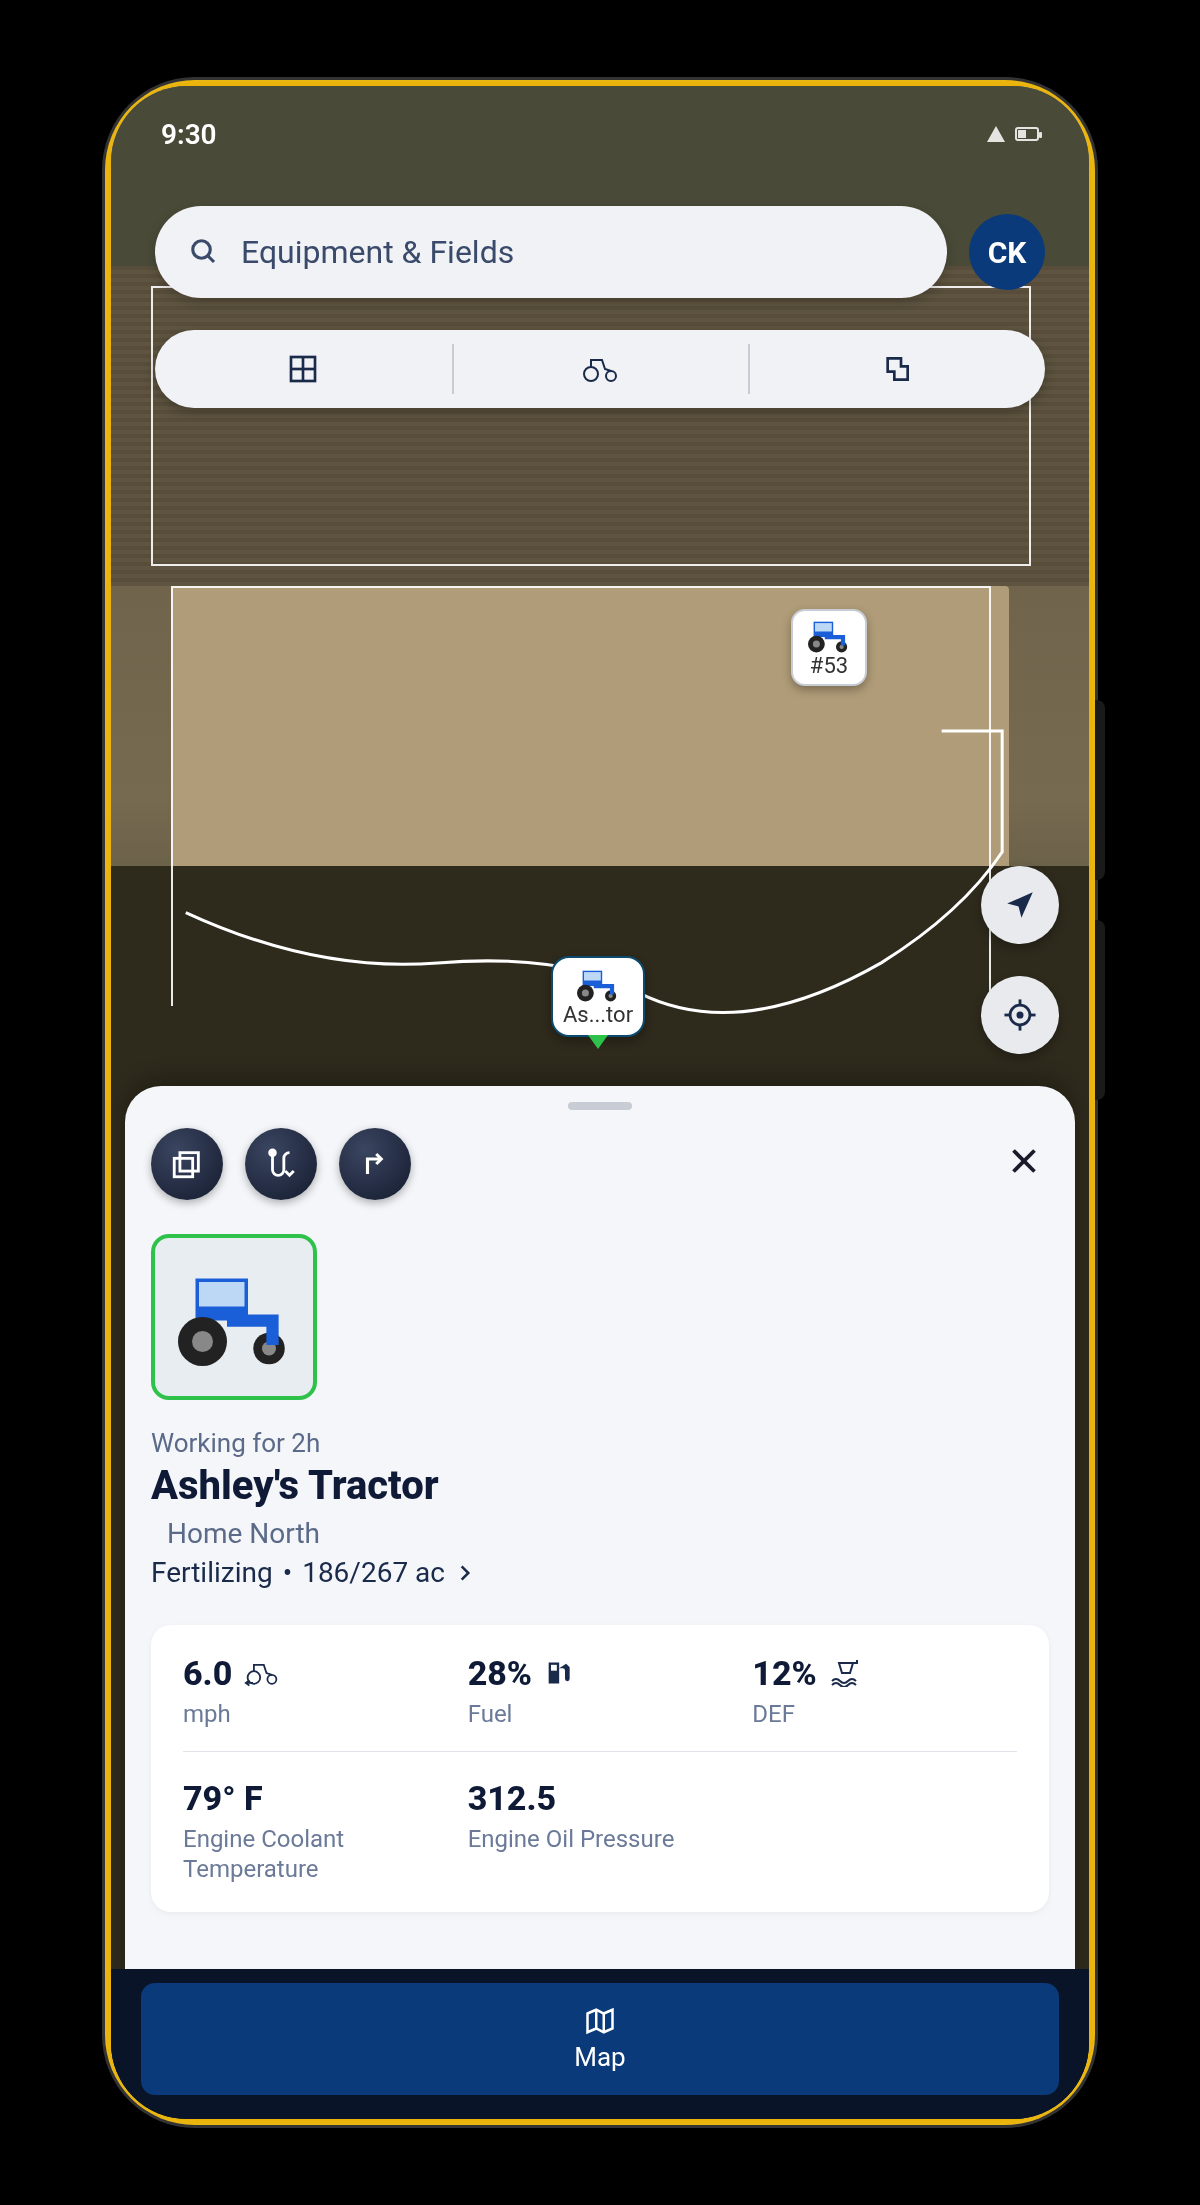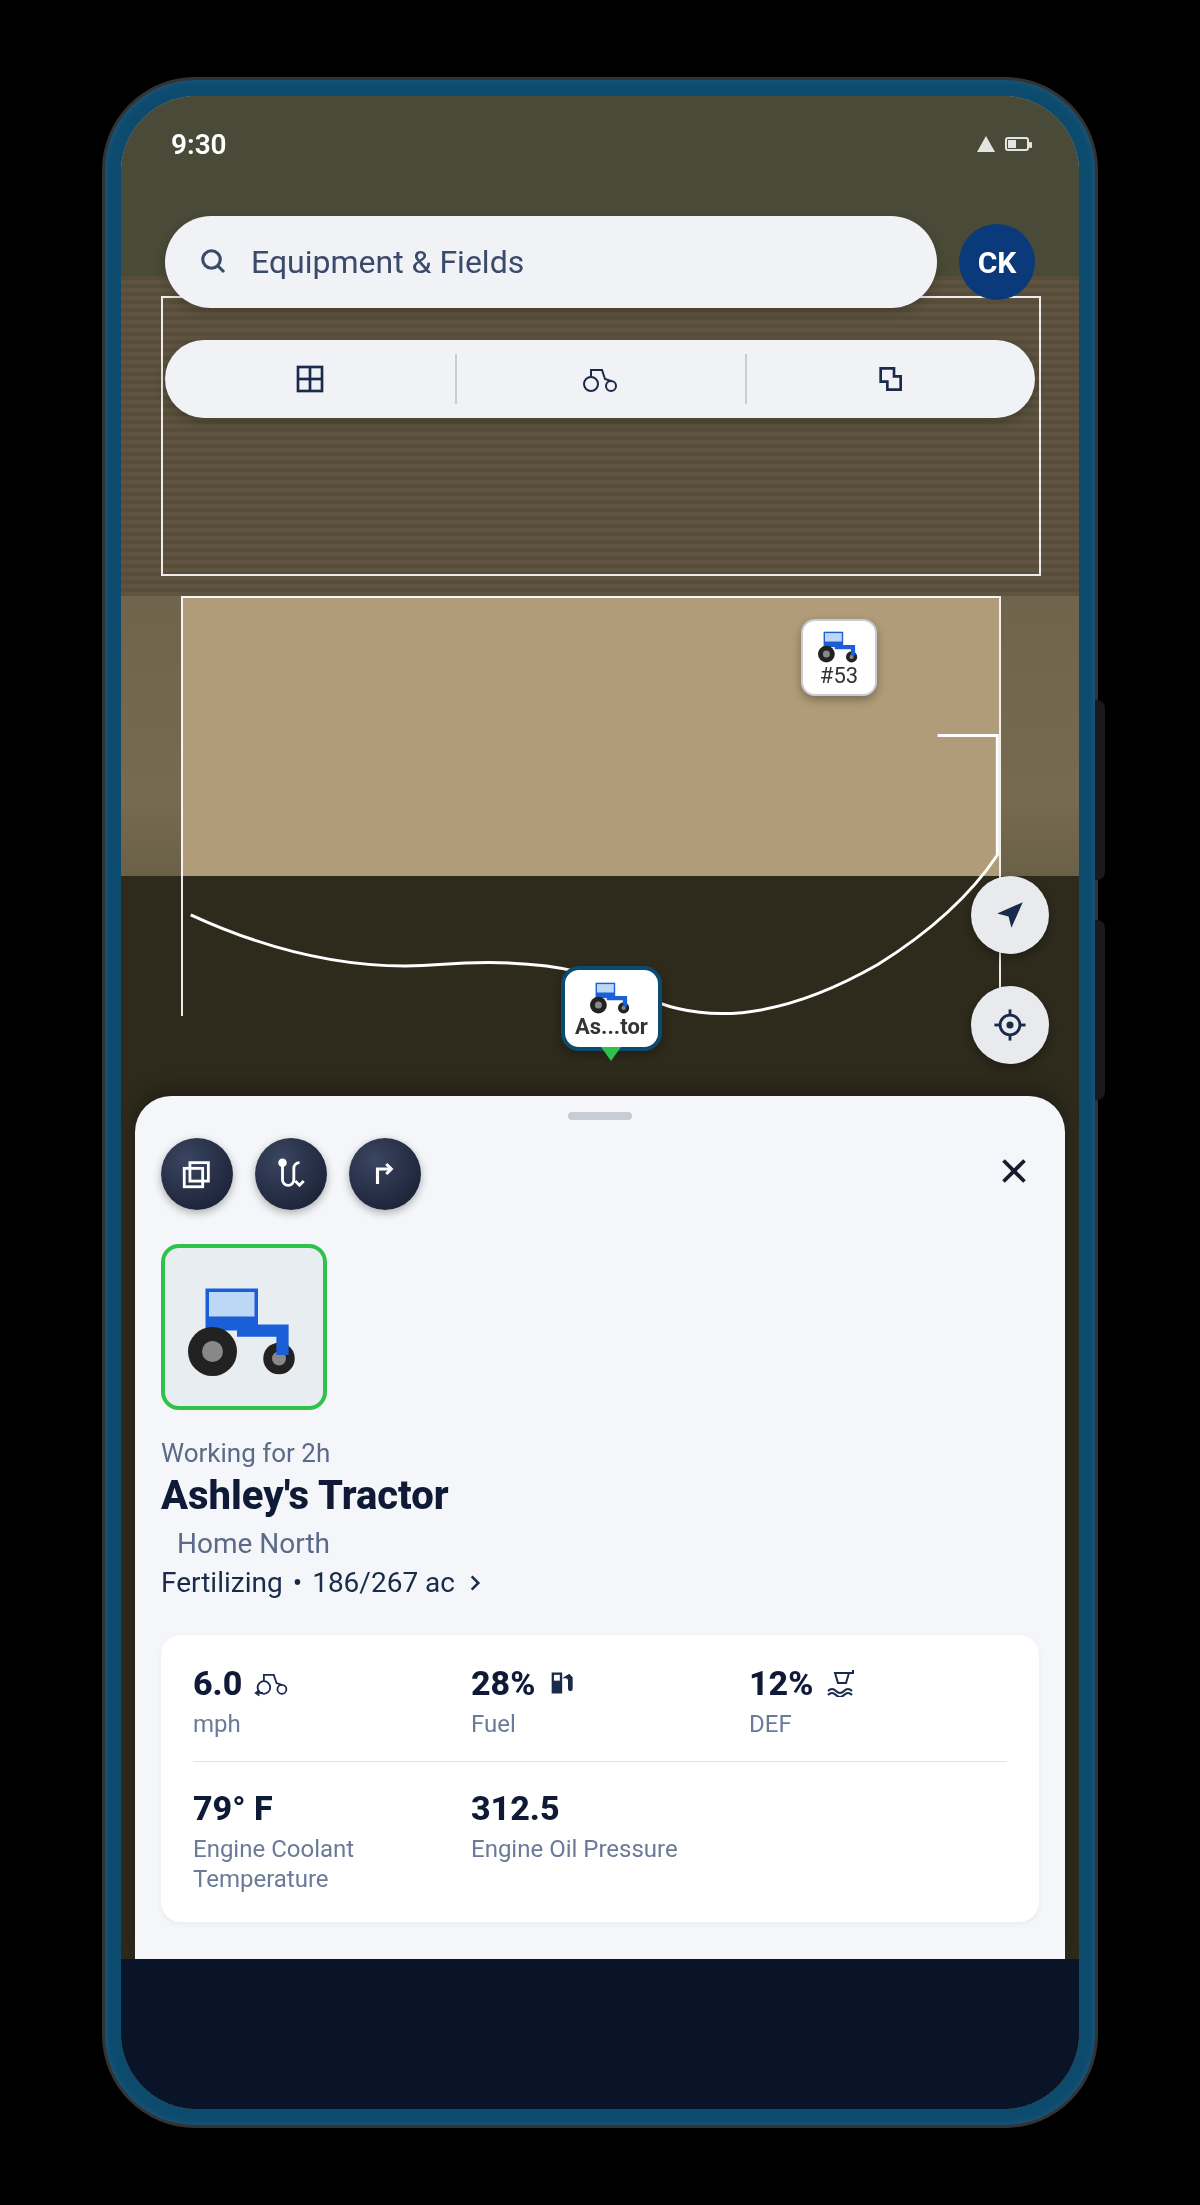--- a/index.html
+++ b/index.html
@@ -13,23 +13,23 @@
     display: flex;
     align-items: center;
     justify-content: center;
   }
   
   
   .phone {
     position: relative;
     width: 990px;
     height: 2045px;
-    background: #0c4a6e;
+    background: #eab308;
     border-radius: 90px;
-    padding: 16px;
+    padding: 6px;
     box-shadow: 0 0 0 3px #333, inset 0 0 8px rgba(255,255,255,0.1);
   }
   .phone::after{
     content:"";
     position:absolute;
     right:-10px; top:620px;
     width:10px; height:180px;
     background:#1a1a1a; border-radius:0 8px 8px 0;
   }
   .phone::before{
@@ -172,21 +172,21 @@
     border: 2px solid #c8ccd4;
     padding: 6px 8px;
     display: flex;
     flex-direction: column;
     align-items: center;
     font-size: 22px;
     color: #333;
     box-shadow: 0 4px 10px rgba(0,0,0,0.3);
   }
   .marker .tractor-mini { width: 56px; height: 36px; }
-  .marker.active { border: 4px solid #0c4a6e; border-radius: 18px; padding: 8px 10px; font-weight: bold; }
+  .marker.active { border: 2px solid #0c4a6e; border-radius: 18px; padding: 8px 10px; }
   .marker.active::after {
     content:"";
     position:absolute;
     bottom:-14px; left:50%; transform:translateX(-50%);
     width:0;height:0;
     border-left:10px solid transparent;
     border-right:10px solid transparent;
     border-top:14px solid #2ec24a;
   }
   
@@ -498,17 +498,25 @@
               <div class="val">
                   <span>312.5</span>
                 </div>
               <div class="lbl">Engine Oil Pressure</div>
             </div>
           </div>
         </div>
       </div>
 
       <div class="bottom-nav">
+        <div class="nav-btn active">
+          <svg width="34" height="30" viewBox="0 0 24 24" fill="none" stroke="#fff" stroke-width="2">
+              <polygon points="2 6 9 3 15 6 22 3 22 18 15 21 9 18 2 21"></polygon>
+              <line x1="9" y1="3" x2="9" y2="18"></line>
+              <line x1="15" y1="6" x2="15" y2="21"></line>
+            </svg>
+          <span>Map</span>
+        </div>
       </div>
 
     </div>
   </div>
 </div>
 
 </body></html>

